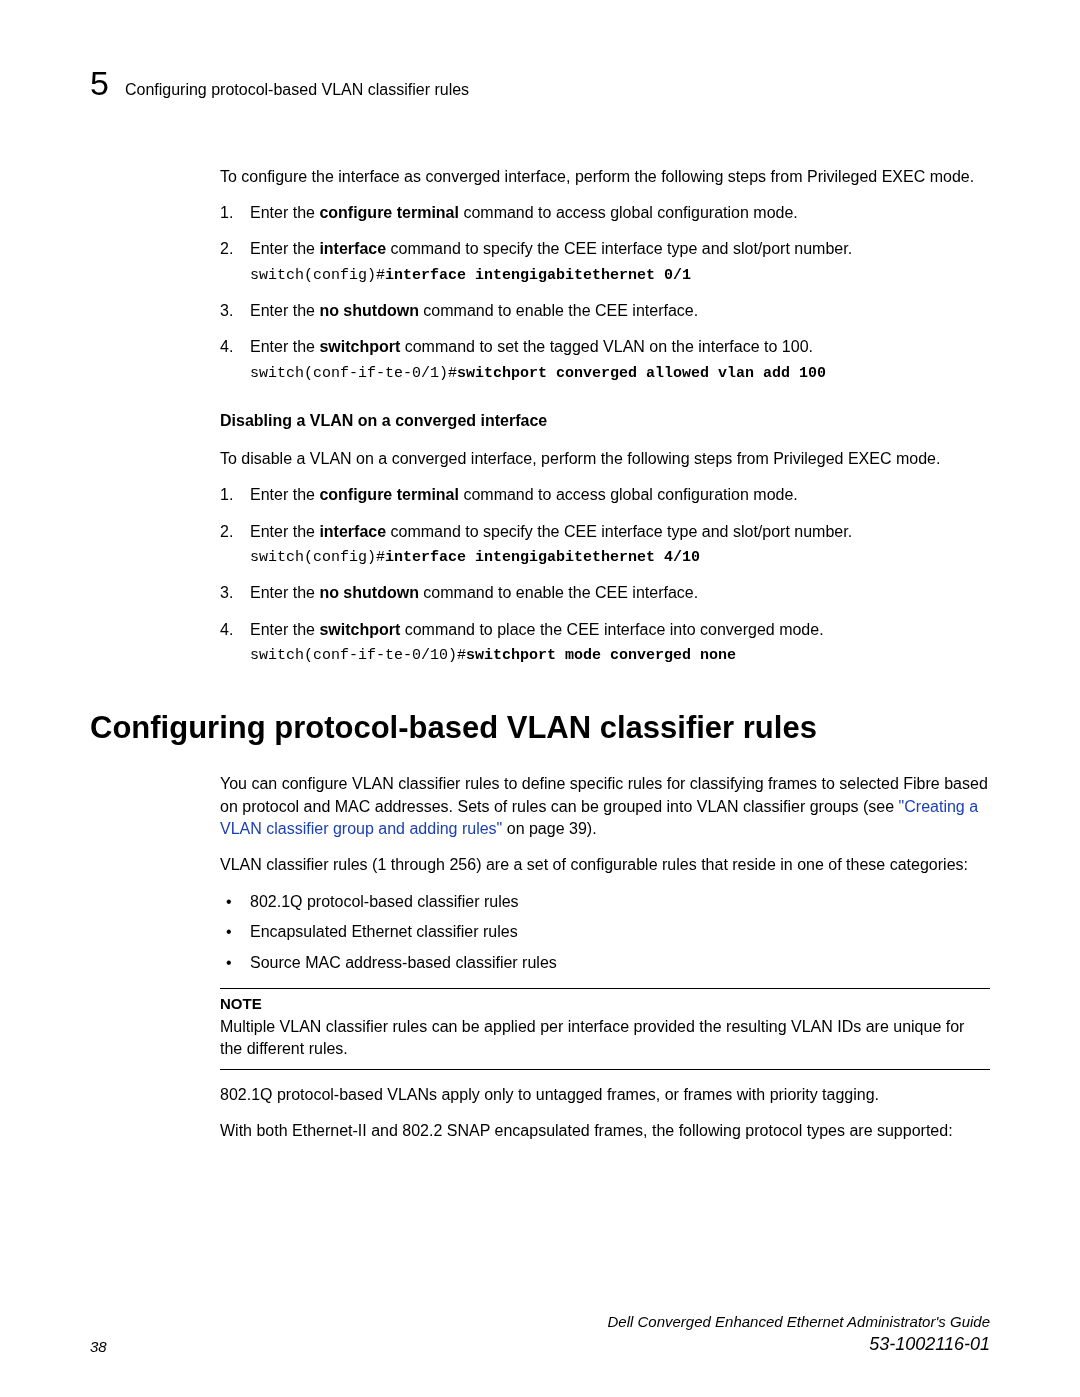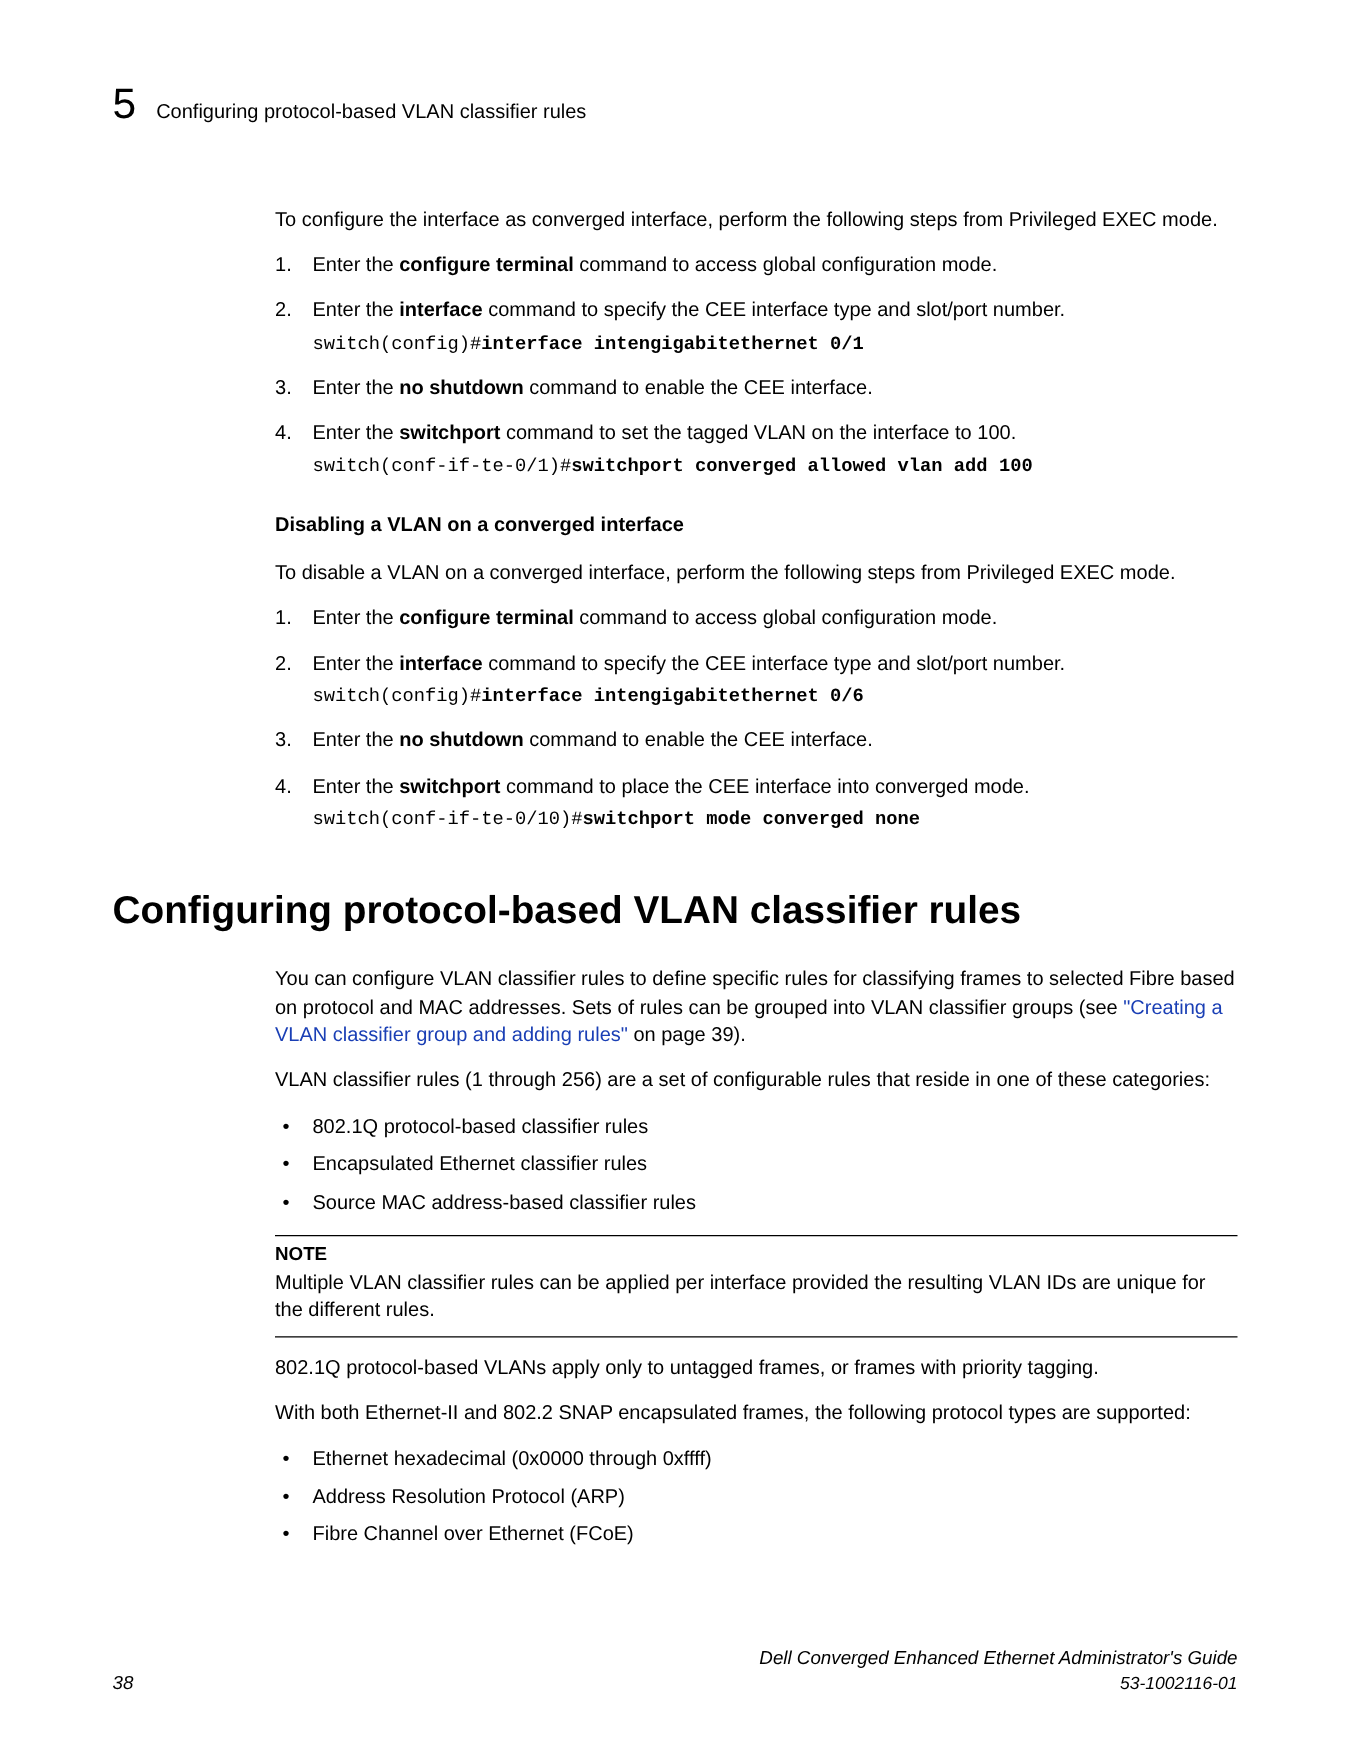--- a/index.html
+++ b/index.html
@@ -114,21 +114,21 @@
     left: 90px;
     right: 90px;
     display: flex;
     justify-content: space-between;
     align-items: flex-end;
     font-style: italic;
     font-size: 15px;
   }
   .footer .pg { font-style: italic; }
   .footer .right { text-align: right; }
-  .footer .doc-id { display:block; font-style: italic; font-size: 14px; }
+  .footer .doc-id { display:block; font-style: italic; font-size: 18px; }
 </style>
 </head>
 <body>
 
 <div class="page">
 
   <div class="header-row">
     <span class="chapter-num">5</span>
     <span class="header-title">Configuring protocol-based VLAN classifier rules</span>
   </div>
@@ -155,21 +155,21 @@
 
     <h2 class="subhead">Disabling a VLAN on a converged interface</h2>
     <p class="para">To disable a VLAN on a converged interface, perform the following steps from Privileged EXEC mode.</p>
 
     <ol class="steps">
       <li>
         <span>Enter the </span><span class="bold-inline">configure terminal</span><span> command to access global configuration mode.</span>
       </li>
       <li>
         <span>Enter the </span><span class="bold-inline">interface</span><span> command to specify the CEE interface type and slot/port number.</span>
-        <div class="code"><span>switch(config)#</span><span class="bold">interface intengigabitethernet 0/6</span></div>
+        <div class="code"><span>switch(config)#</span><span class="bold">interface intengigabitethernet 4/10</span></div>
       </li>
       <li>
         <span>Enter the </span><span class="bold-inline">no shutdown</span><span> command to enable the CEE interface.</span>
       </li>
       <li>
         <span>Enter the </span><span class="bold-inline">switchport</span><span> command to place the CEE interface into converged mode.</span>
         <div class="code"><span>switch(conf-if-te-0/10)#</span><span class="bold">switchport mode converged none</span></div>
       </li>
     </ol>
   </div>
@@ -190,25 +190,20 @@
     </ul>
 
     <div class="note-block">
       <div class="note-label">NOTE</div>
       <div>Multiple VLAN classifier rules can be applied per interface provided the resulting VLAN IDs are unique for the different rules.</div>
     </div>
 
     <p class="para">802.1Q protocol-based VLANs apply only to untagged frames, or frames with priority tagging.</p>
     <p class="para">With both Ethernet-II and 802.2 SNAP encapsulated frames, the following protocol types are supported:</p>
 
-    <ul class="bullets">
-      <li>Ethernet hexadecimal (0x0000 through 0xffff)</li>
-      <li>Address Resolution Protocol (ARP)</li>
-      <li>Fibre Channel over Ethernet (FCoE)</li>
-    </ul>
   </div>
 
 </div>
 
 <div class="footer">
   <span class="pg">38</span>
   <span class="right">
     <span>Dell Converged Enhanced Ethernet Administrator's Guide</span>
     <span class="doc-id">53-1002116-01</span>
   </span>

